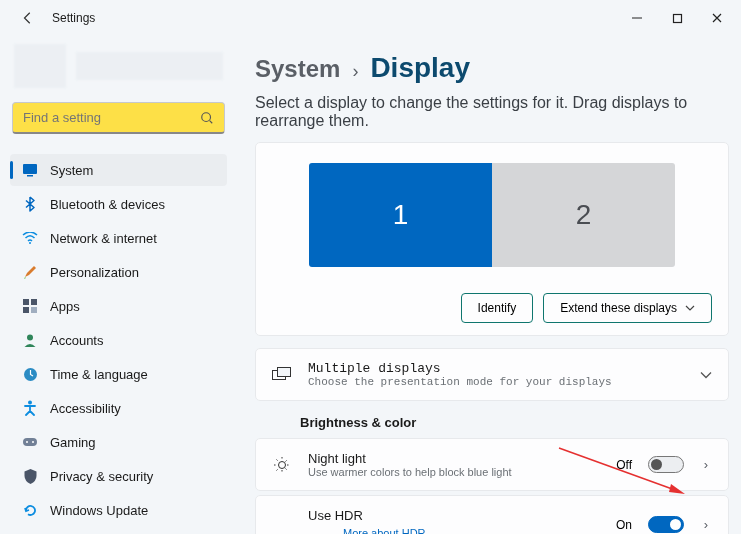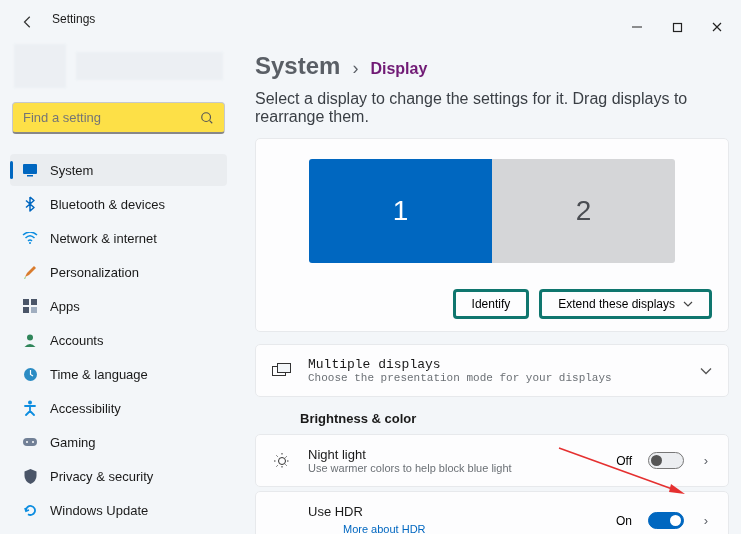--- a/index.html
+++ b/index.html
@@ -1,47 +1,47 @@
 <!DOCTYPE html>
 <html><head>
 <meta charset="utf-8">
 <style>
 * { box-sizing: border-box; margin: 0; padding: 0; }
 body { font-family: "Segoe UI", Arial, sans-serif; background: #f3f6f9; width: 741px; height: 534px; overflow: hidden; color: #1a1a1a; }
-.titlebar { height: 36px; display: flex; padding: 12px 4px 0 18px; }
+.titlebar { height: 36px; display: flex; align-items: center; padding: 0 4px 0 18px; }
 .titlebar .back { width: 20px; height: 20px; display: flex; align-items: center; justify-content: center; margin-right: 14px; }
 .titlebar .title { font-size: 12px; }
 .titlebar .spacer { flex: 1; }
 .titlebar .winbtn { width: 40px; height: 30px; display: flex; align-items: center; justify-content: center; }
 .content { display: flex; height: calc(534px - 36px); }
 .sidebar { width: 235px; padding: 6px 8px 0 10px; }
 .user-block { display: flex; align-items: center; padding: 2px 4px 12px 4px; gap: 10px; }
 .avatar-ph { width: 52px; height: 44px; background: #eceff3; filter: blur(1px); }
 .user-text-ph { flex: 1; height: 28px; background: #eceff3; filter: blur(1px); }
 .searchbox { display: flex; align-items: center; border: 1px solid #c6c8cc; border-bottom: 2px solid #888; background: #fde047; border-radius: 4px; height: 32px; padding: 0 10px; margin: 2px 2px 20px 2px; }
 .searchbox input { border: none; outline: none; background: transparent; flex: 1; font-size: 13px; color: #555; }
 .nav { display: flex; flex-direction: column; gap: 2px; }
 .nav-item { display: flex; align-items: center; gap: 12px; height: 32px; padding: 0 10px 0 12px; border-radius: 4px; font-size: 13px; position: relative; }
 .nav-item.active { background: #eaedf0; }
 .nav-item.active::before { content: ""; position: absolute; left: 0; top: 7px; bottom: 7px; width: 3px; background: #0067c0; border-radius: 2px; }
 .nav-icon { width: 16px; height: 16px; display: flex; align-items: center; justify-content: center; }
 .main { flex: 1; padding: 10px 12px 0 20px; overflow-y: auto; position: relative; }
 .breadcrumb { display: flex; align-items: baseline; gap: 12px; margin: 6px 0 10px 0; }
 .breadcrumb .sys { font-size: 24px; font-weight: 600; color: #5a5f66; }
 .breadcrumb .chev { font-size: 18px; color: #5a5f66; }
-.breadcrumb .disp { font-size: 16px; font-weight: 600; color: #701a75; }
+.breadcrumb .disp { font-size: 28px; font-weight: 600; color: #0c4a6e; }
 .subtitle { font-size: 16px; color: #3a3f45; margin-bottom: 12px; }
 .card { background: #fdfdfe; border: 1px solid #e7e9ec; border-radius: 5px; }
 .displays-card { padding: 20px 16px 12px 16px; margin-bottom: 12px; }
 .display-row { display: flex; justify-content: center; gap: 0; margin-bottom: 26px; }
 .monitor { height: 104px; width: 183px; display: flex; align-items: center; justify-content: center; font-size: 28px; color: #fff; }
 .monitor.primary { background: #0067c0; border-radius: 3px 0 0 3px;}
 .monitor.secondary { background: #d5d6d8; color: #4a4d52; border-radius: 0 3px 3px 0;}
 .display-actions { display: flex; justify-content: flex-end; gap: 10px; }
-.btn { border: 3px solid #0f766e; background: #fdfdfe; border-radius: 4px; height: 30px; padding: 0 16px; font-size: 12px; display: flex; align-items: center; gap: 8px; }
+.btn { border: 1px solid #0f766e; background: #fdfdfe; border-radius: 4px; height: 30px; padding: 0 16px; font-size: 12px; display: flex; align-items: center; gap: 8px; }
 .setting-row { display: flex; align-items: center; padding: 12px 16px; gap: 16px; }
 .setting-icon { width: 20px; display: flex; justify-content: center; color: #3a3f45; }
 .setting-text { flex: 1; }
 .setting-title { font-size: 13px; }
 .setting-desc { font-size: 11px; color: #6b7075; }
 .setting-link { font-size: 11px; color: #0067c0; margin-left: 35px; }
 .state-label { font-size: 12px; color: #000000; margin-left: 12px; }
 .toggle { width: 36px; height: 17px; border-radius: 10px; position: relative; border: 1px solid #777; background: #eceef1; }
 .toggle .knob { width: 11px; height: 11px; border-radius: 50%; background: #555; position: absolute; top: 2px; left: 2px; }
 .toggle.on { background: #0067c0; border-color: #0067c0; }

